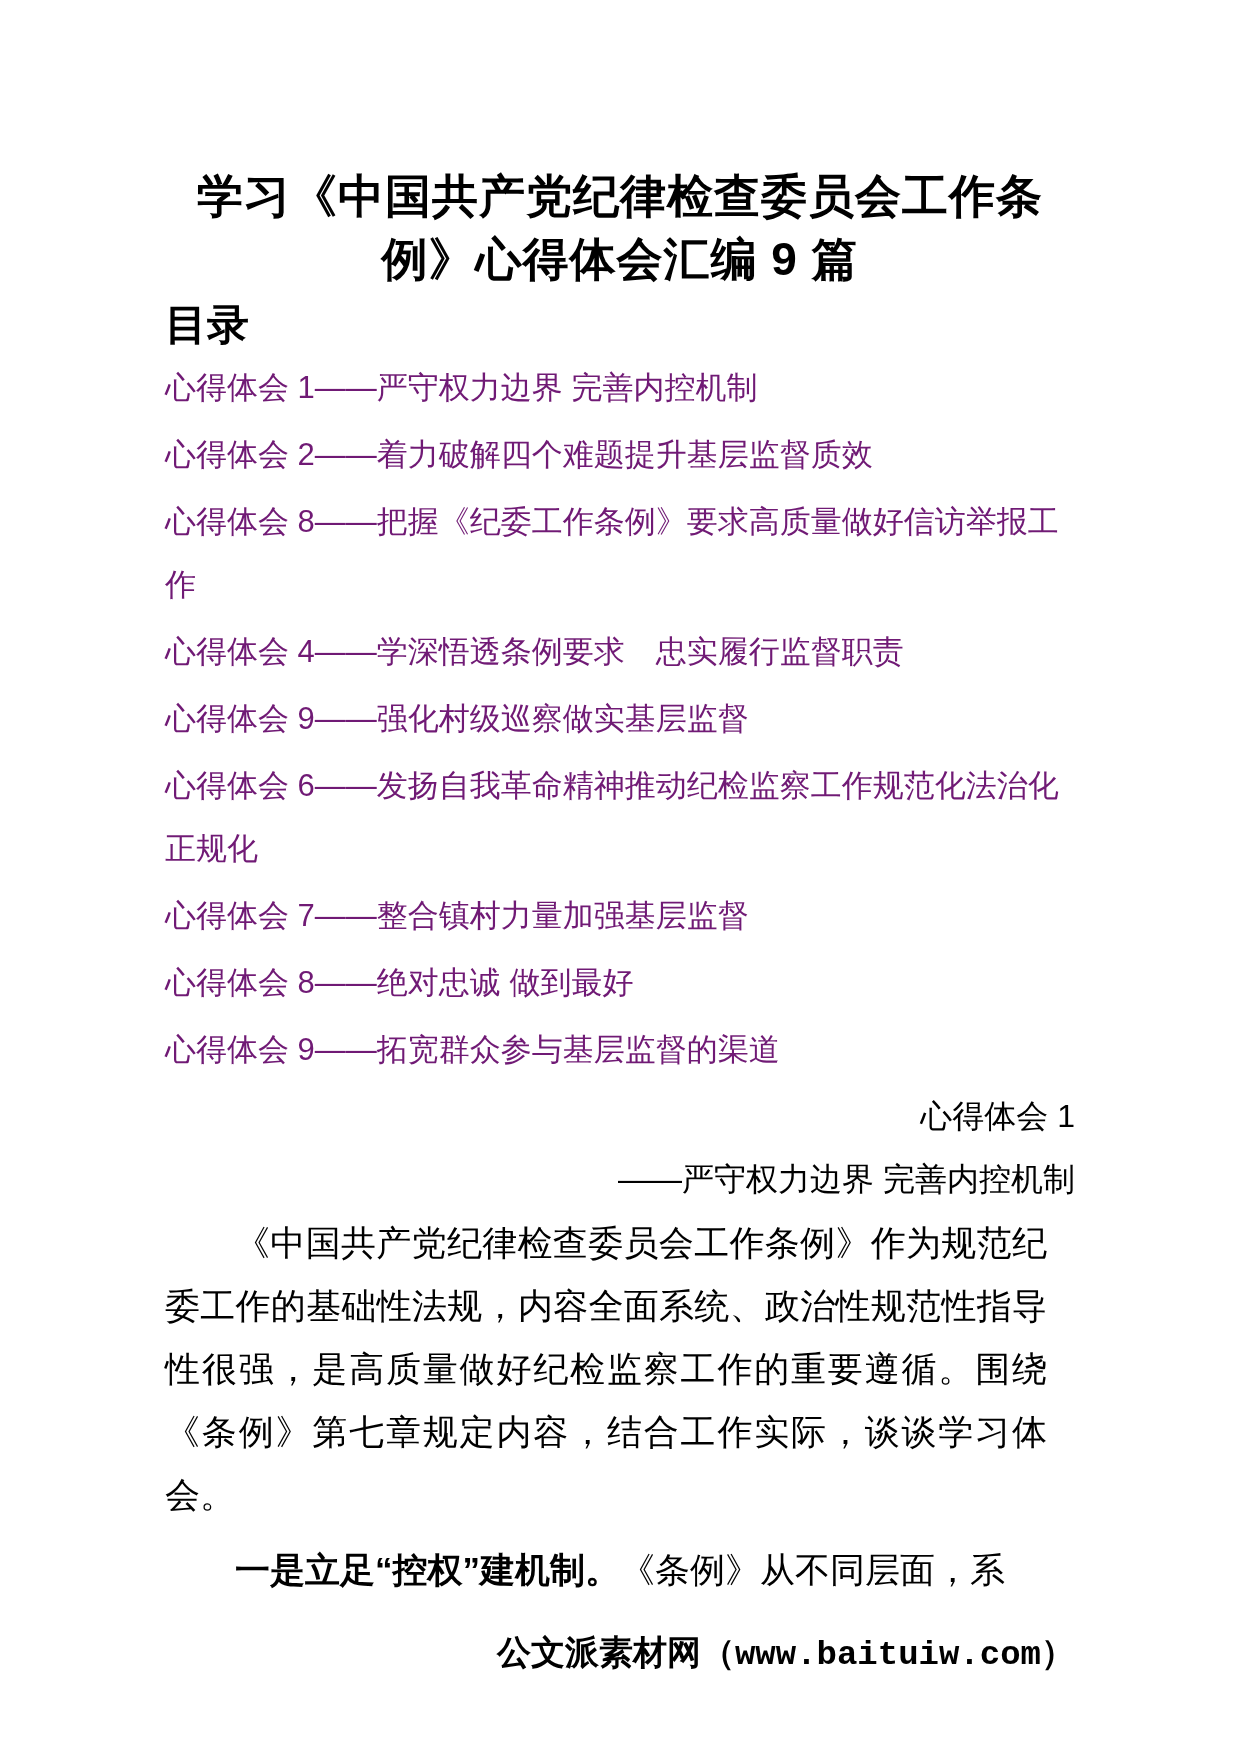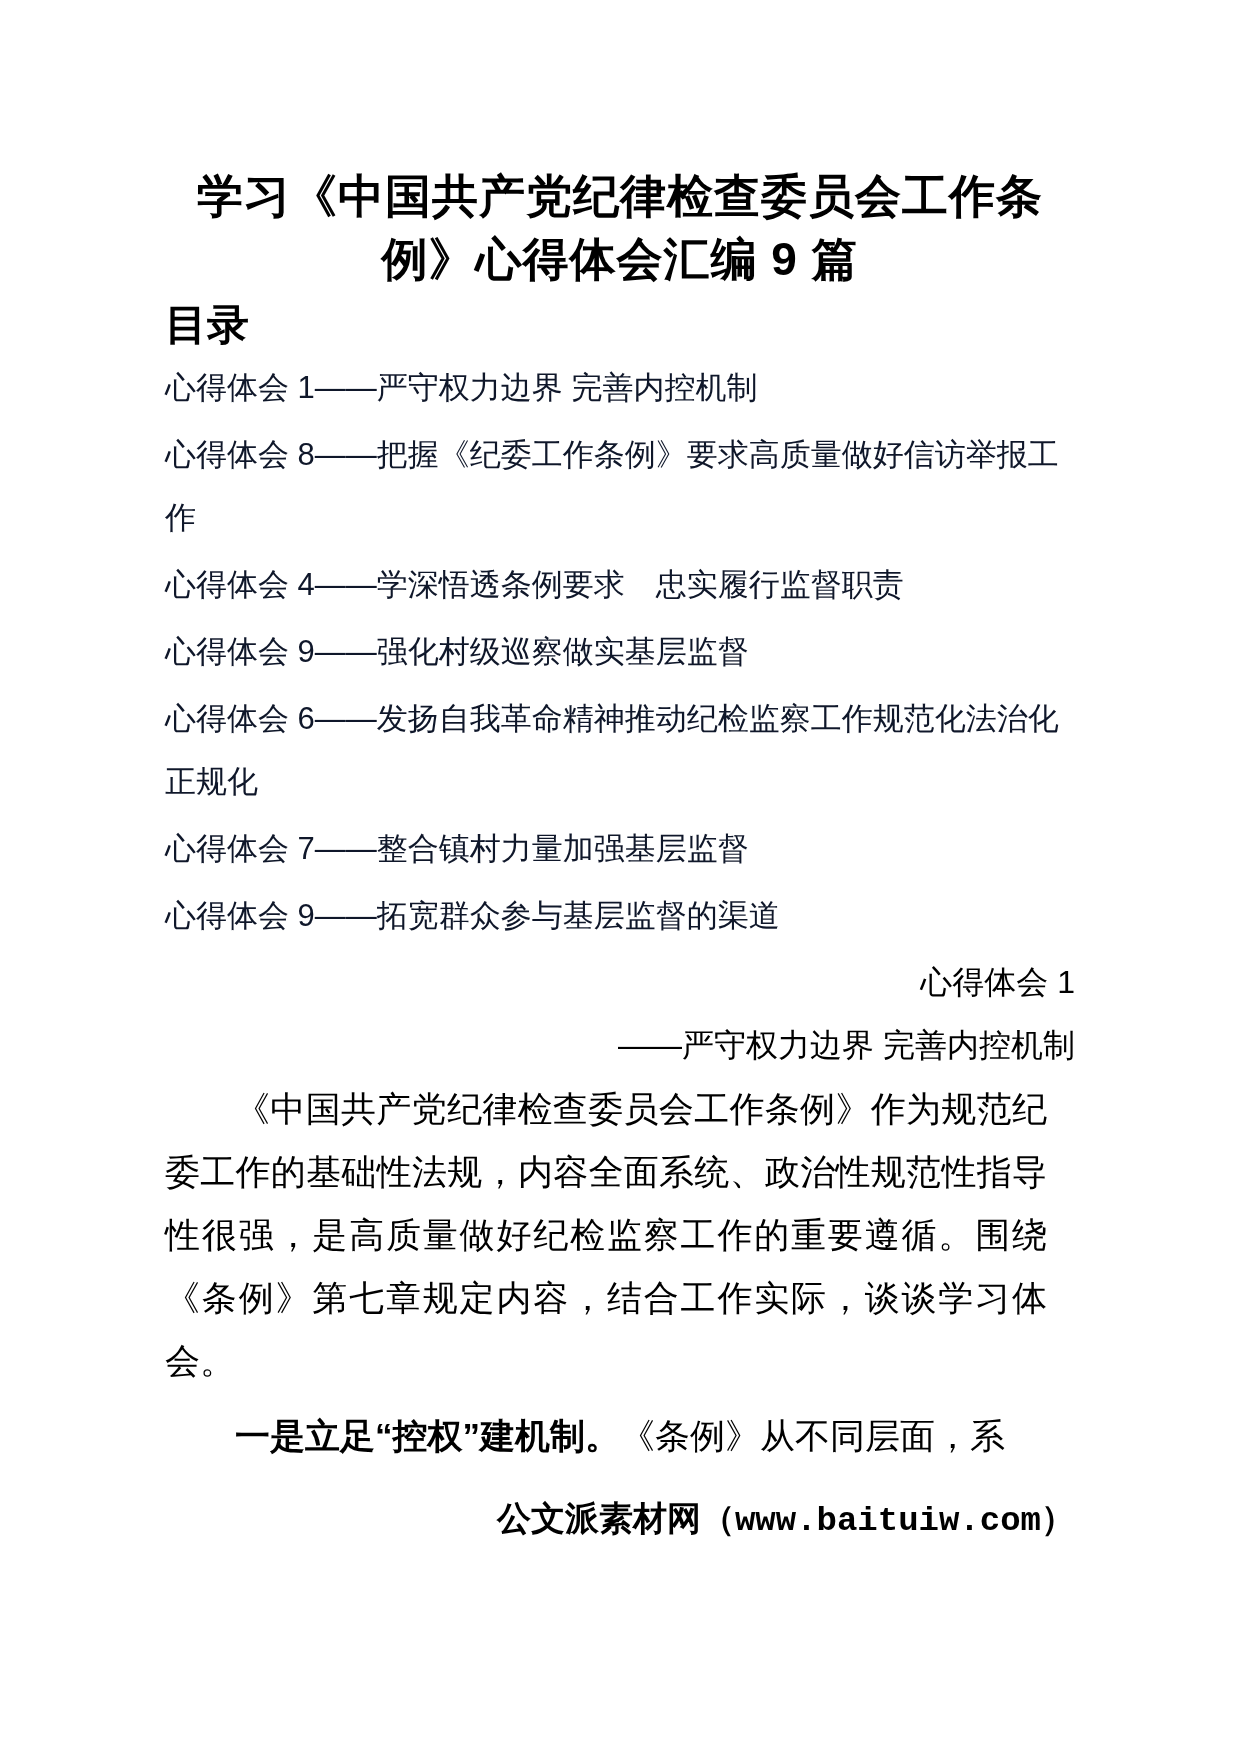--- a/index.html
+++ b/index.html
@@ -30,21 +30,21 @@
     font-size: 42px;
     font-weight: 700;
     line-height: 63px;
   }
   .toc-list { width: 910px; }
   .toc-item {
     font-size: 31px;
     line-height: 63px;
     margin: 0 0 4px 0;
     text-align: left;
-    color: #0f172a;
+    color: #701a75;
   }
   .sec-heading {
     font-size: 32px;
     line-height: 63px;
     text-align: right;
     font-weight: 400;
   }
   .body-para {
     width: 882px;
     font-size: 35px;
@@ -72,25 +72,27 @@
 <body>
 
 <div class="page">
 
   <h1 class="doc-title">学习《中国共产党纪律检查委员会工作条例》心得体会汇编 9 篇</h1>
 
   <h2 class="toc-heading">目录</h2>
 
   <div class="toc-list">
     <p class="toc-item">心得体会 1——严守权力边界 完善内控机制</p>
+    <p class="toc-item">心得体会 2——着力破解四个难题提升基层监督质效</p>
     <p class="toc-item">心得体会 8——把握《纪委工作条例》要求高质量做好信访举报工作</p>
     <p class="toc-item">心得体会 4——学深悟透条例要求　忠实履行监督职责</p>
     <p class="toc-item">心得体会 9——强化村级巡察做实基层监督</p>
     <p class="toc-item">心得体会 6——发扬自我革命精神推动纪检监察工作规范化法治化正规化</p>
     <p class="toc-item">心得体会 7——整合镇村力量加强基层监督</p>
+    <p class="toc-item">心得体会 8——绝对忠诚 做到最好</p>
     <p class="toc-item">心得体会 9——拓宽群众参与基层监督的渠道</p>
   </div>
 
   <div class="section">
     <p class="sec-heading">心得体会 1</p>
     <p class="sec-heading">——严守权力边界 完善内控机制</p>
 
     <p class="body-para">《中国共产党纪律检查委员会工作条例》作为规范纪委工作的基础性法规，内容全面系统、政治性规范性指导性很强，是高质量做好纪检监察工作的重要遵循。围绕《条例》第七章规定内容，结合工作实际，谈谈学习体会。</p>
 
     <p class="body-para para-2"><span class="lead">一是立足“控权”建机制。</span><span>《条例》从不同层面，系</span></p>

